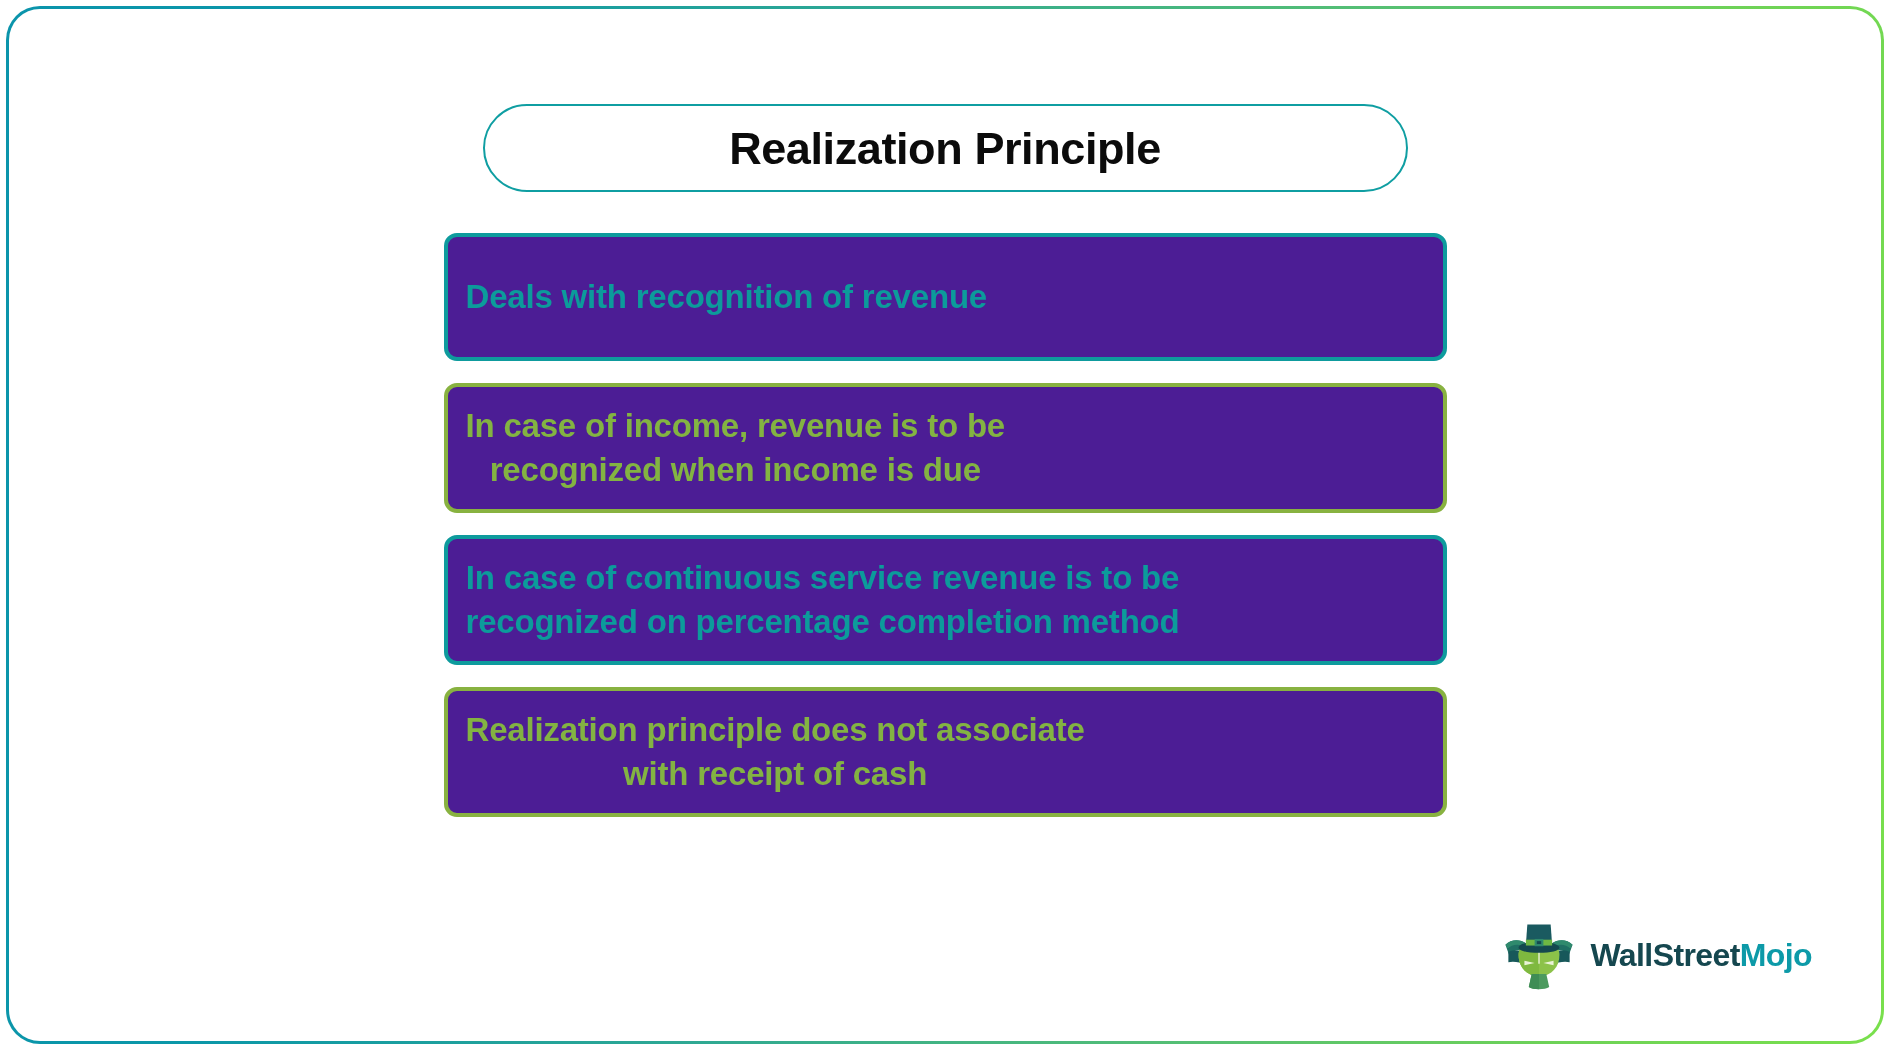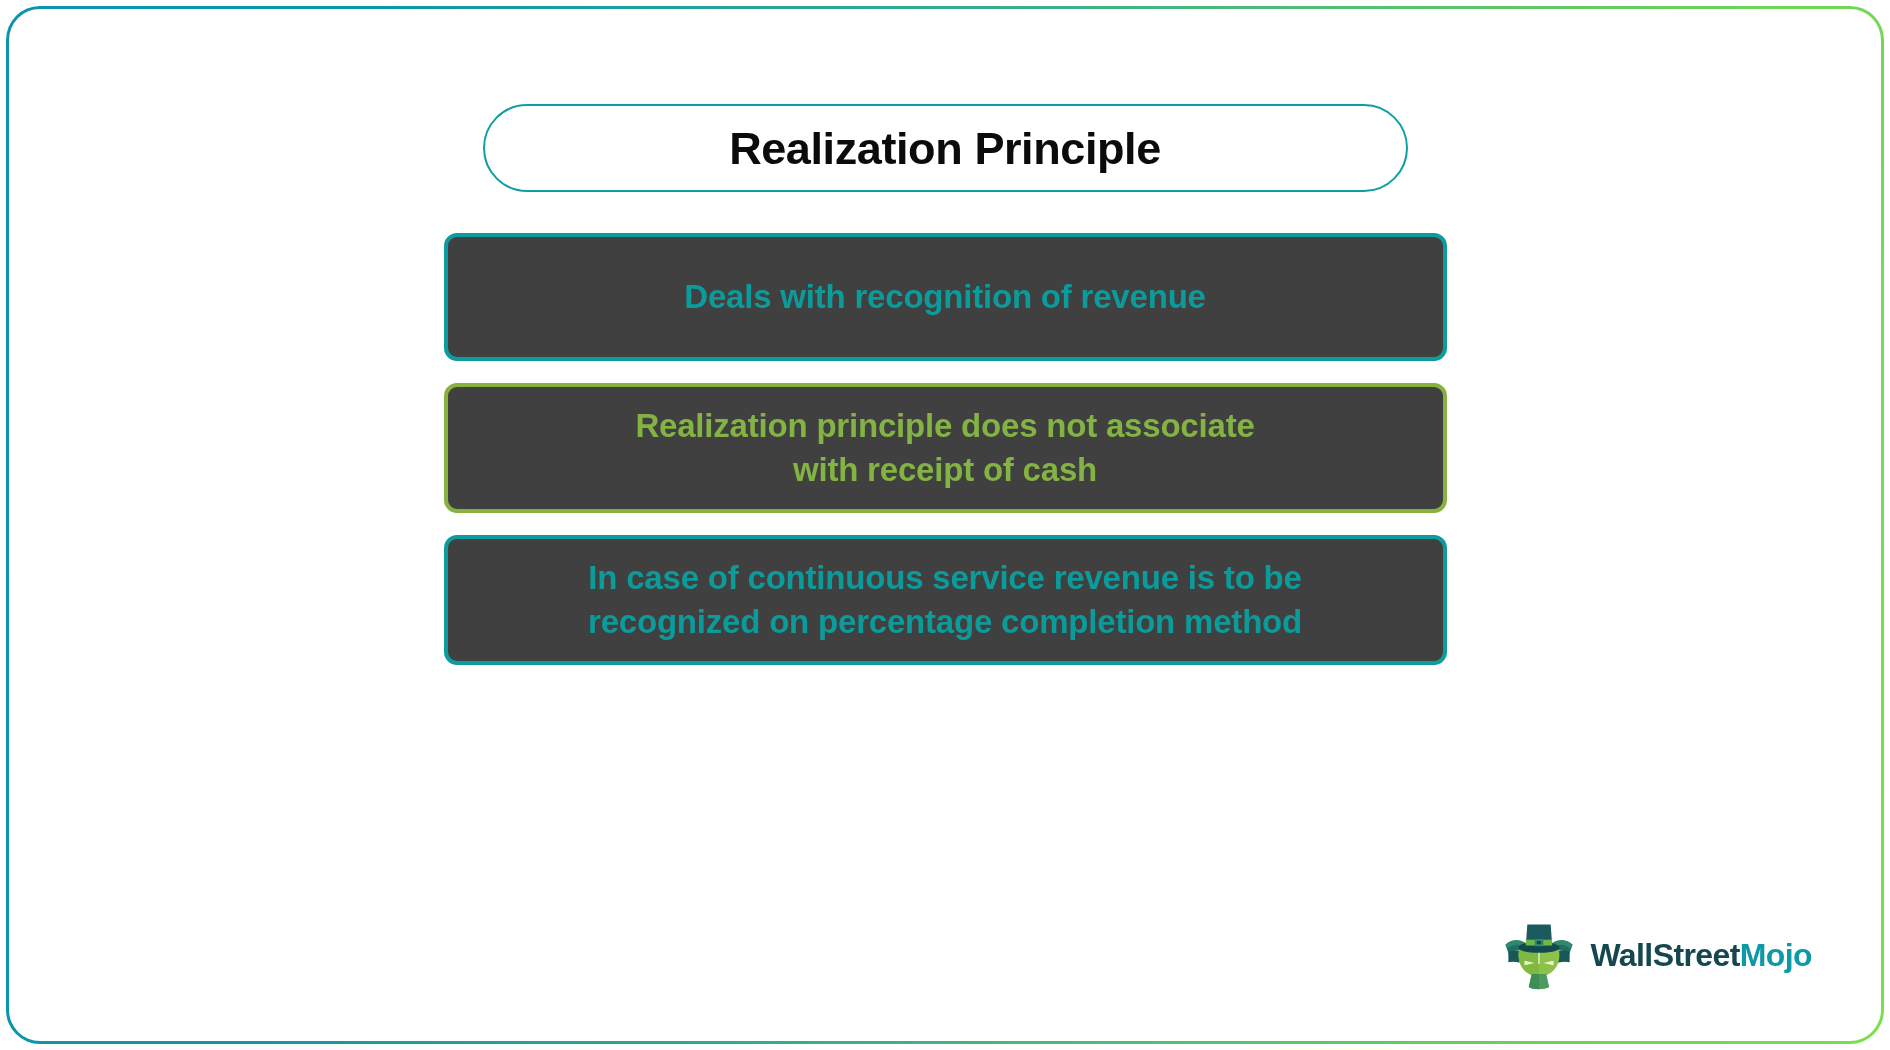--- a/index.html
+++ b/index.html
@@ -76,25 +76,25 @@
     flex-direction: column;
     gap: 22px;
     align-items: center;
   }
 
   .fact-box {
     width: 1003px;
     border-radius: 13px;
     display: flex;
     align-items: center;
-    justify-content: center;
+    justify-content: flex-start;
     text-align: center;
     box-sizing: border-box;
-    background: #404040;
-    padding: 10px 26px;
+    background: #4c1d95;
+    padding: 10px 18px;
   }
   .fact-box.h-single { height: 128px; }
   .fact-box.h-double { height: 130px; }
 
   .fact-box.teal {
     border: 4px solid #0e9b9d;
   }
   .fact-box.teal .fact-text { color: #0c9b9b; }
 
   .fact-box.green {
@@ -149,29 +149,33 @@
     <div class="title-pill">
       <span class="title-text">Realization Principle</span>
     </div>
 
     <div class="box-stack">
 
       <div class="fact-box teal h-single">
         <span class="fact-text">Deals with recognition of revenue</span>
       </div>
 
+      <div class="fact-box green h-double">
+        <span class="fact-text">In case of income, revenue is to be
+recognized when income is due</span>
+      </div>
+
+      <div class="fact-box teal h-double">
+        <span class="fact-text">In case of continuous service revenue is to be
+recognized on percentage completion method</span>
+      </div>
 
       <div class="fact-box green h-double">
         <span class="fact-text">Realization principle does not associate
 with receipt of cash</span>
-      </div>
-
-      <div class="fact-box teal h-double">
-        <span class="fact-text">In case of continuous service revenue is to be
-recognized on percentage completion method</span>
       </div>
 
     </div>
   </div>
 
   <div class="logo">
     <svg class="logo-mark" viewBox="0 0 100 96" aria-hidden="true">
 
       <path d="M4 34 C12 26 24 26 32 32 L30 44 C22 40 14 42 9 48 Z" fill="#1f6f63"></path>
       <path d="M4 34 C12 26 24 26 32 32 L31 37 C23 32 13 33 7 39 Z" fill="#2f8a6d"></path>

